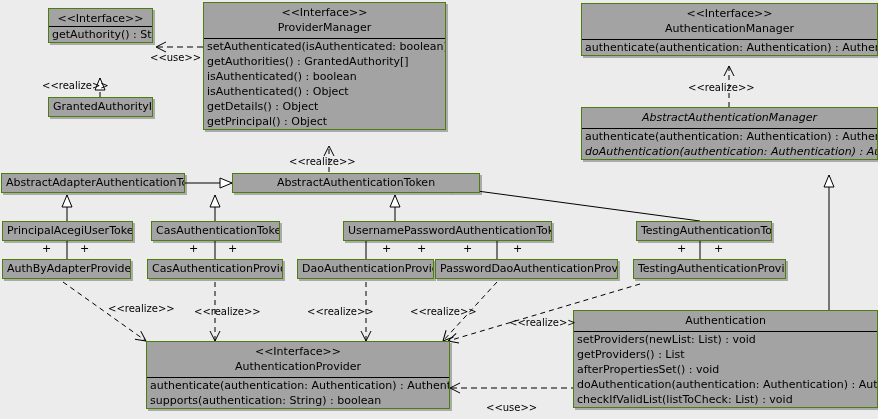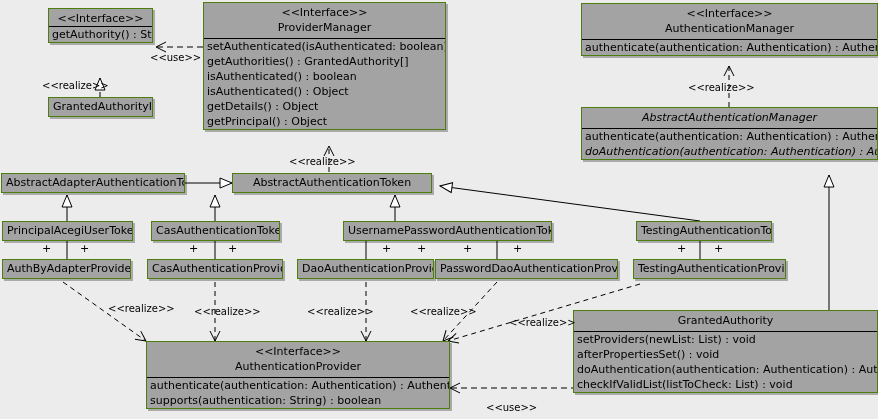--- a/index.html
+++ b/index.html
@@ -218,21 +218,21 @@
     <div class="members">
       <div class="mline">authenticate(authentication: Authentication) : Authentication</div>
       <div class="mline abstract">doAuthentication(authentication: Authentication) : Authentication</div>
     </div>
   </div>
 
   <div class="umlbox" style="left:1px; top:173px; width:184px;">
     <div class="simple-name abstract">AbstractAdapterAuthenticationToken</div>
   </div>
 
-  <div class="umlbox" style="left:232px; top:173px; width:200px;">
+  <div class="umlbox" style="left:232px; top:173px; width:248px;">
     <div class="simple-name abstract">AbstractAuthenticationToken</div>
   </div>
 
   <div class="umlbox" style="left:2px; top:221px; width:131px;">
     <div class="simple-name">PrincipalAcegiUserToken</div>
   </div>
 
   <div class="umlbox" style="left:151px; top:221px; width:129px;">
     <div class="simple-name">CasAuthenticationToken</div>
   </div>
@@ -269,24 +269,25 @@
     <div class="stereo">&lt;&lt;Interface&gt;&gt;</div>
     <div class="cname">AuthenticationProvider</div>
     <div class="divider"></div>
     <div class="members">
       <div class="mline">authenticate(authentication: Authentication) : Authentication</div>
       <div class="mline">supports(authentication: String) : boolean</div>
     </div>
   </div>
 
   <div class="umlbox" style="left:573px; top:310px; width:305px;">
-    <div class="cname" style="padding-top:3px;">GrantedAuthority</div>
+    <div class="cname" style="padding-top:3px;">Authentication</div>
     <div class="divider"></div>
     <div class="members">
       <div class="mline">setProviders(newList: List) : void</div>
+      <div class="mline">getProviders() : List</div>
       <div class="mline">afterPropertiesSet() : void</div>
       <div class="mline">doAuthentication(authentication: Authentication) : Authentication</div>
       <div class="mline">checkIfValidList(listToCheck: List) : void</div>
     </div>
   </div>
 
   <div class="edge-label" style="left:42px; top:80px;">&lt;&lt;realize&gt;&gt;</div>
 
   <div class="edge-label" style="left:150px; top:52px;">&lt;&lt;use&gt;&gt;</div>
 

